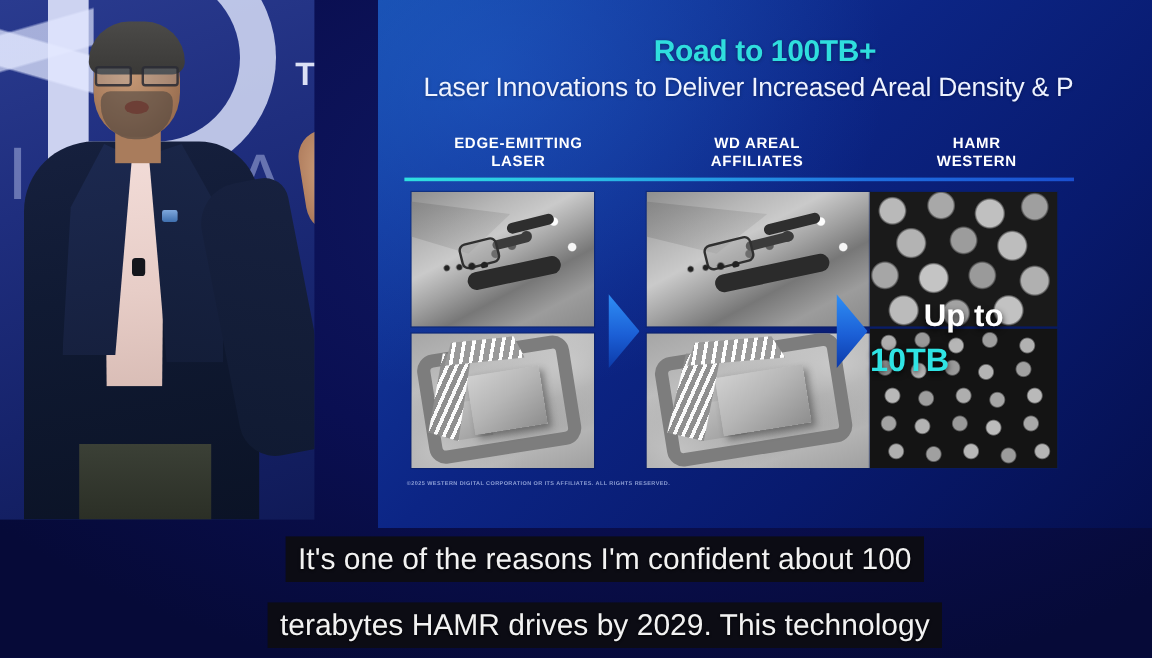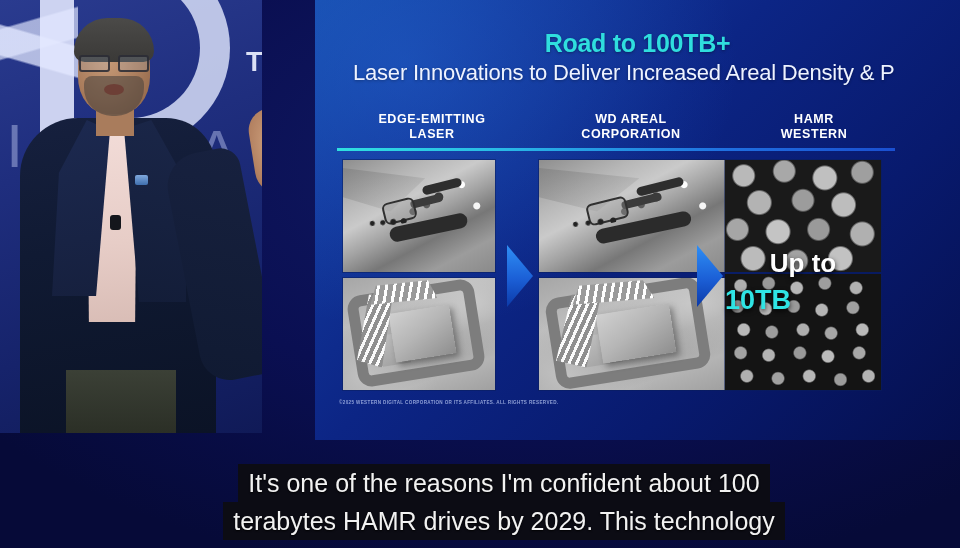--- a/index.html
+++ b/index.html
@@ -310,21 +310,21 @@
 
   .copyright{
     position:absolute;left:24px;top:400px;
     color:rgba(190,205,245,.72);font-size:4.6px;font-weight:700;letter-spacing:.35px;
     white-space:nowrap;
   }
 
   
   .caption{
     position:absolute;left:0;right:0;bottom:8px;
-    display:flex;flex-direction:column;align-items:center;gap:0;padding-left:48px;
+    display:flex;flex-direction:column;align-items:center;gap:17px;padding-left:48px;
   }
   .cap-line{
     display:inline-block;
     background:#0c0c14;
     color:#f2f2f2;
     font-size:25px;line-height:34px;
     padding:2px 10px;
     white-space:nowrap;
     text-shadow:0 1px 2px rgba(0,0,0,.9);
   }
@@ -370,21 +370,21 @@
     <div class="slide-title">Road to 100TB+</div>
     <div class="slide-sub">Laser Innovations to Deliver Increased Areal Density &amp; P</div>
 
     <div class="cols">
       <div class="col-head ch1">
         <div>EDGE-EMITTING</div>
         <div>LASER</div>
       </div>
       <div class="col-head ch2">
         <div>WD AREAL</div>
-        <div>CORPORATION</div>
+        <div>AFFILIATES</div>
       </div>
       <div class="col-head ch3">
         <div>HAMR</div>
         <div>WESTERN</div>
       </div>
     </div>
 
     <div class="divider"></div>
 
     <div class="panel sem-a" style="left:28px;top:160px;width:152px;height:112px;">

